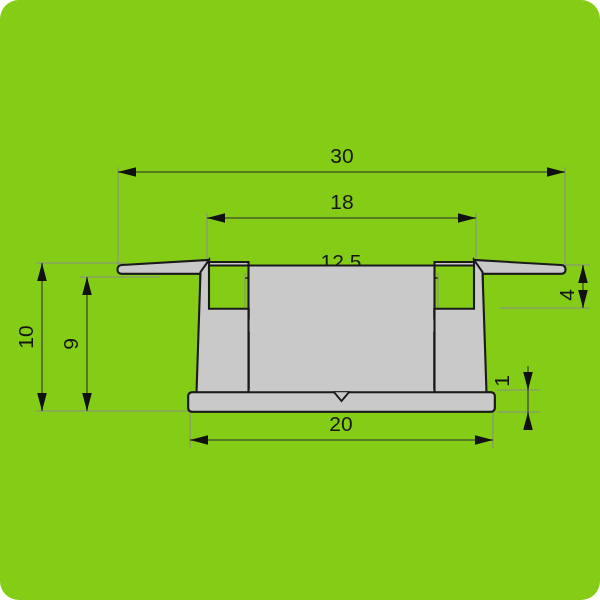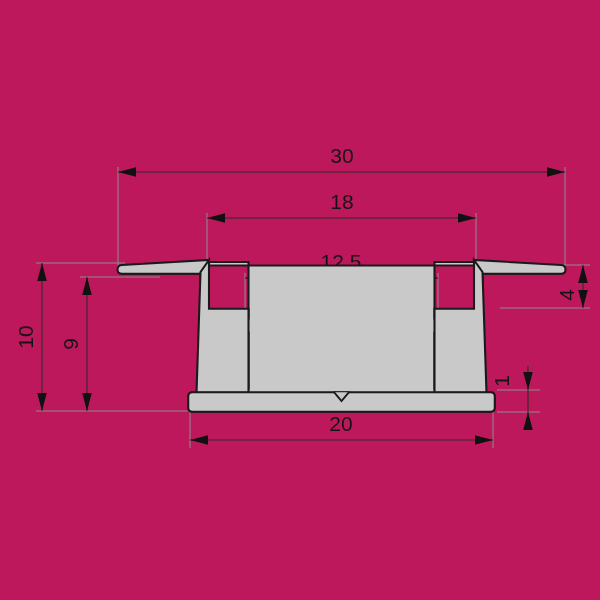--- a/index.html
+++ b/index.html
@@ -11,21 +11,22 @@
   body {
     width: 600px;
     height: 600px;
     overflow: hidden;
     font-family: "Liberation Sans", sans-serif;
   }
   #drawing-root {
     position: relative;
     width: 600px;
     height: 600px;
-    background: #be185d;
+    background: #84cc16;
+    border-radius: 19px;
   }
   svg#tech-drawing {
     display: block;
     width: 600px;
     height: 600px;
   }
   .profile-fill {
     fill: #c9c9c9;
     stroke: #1a1a1a;
     stroke-width: 2.1;

